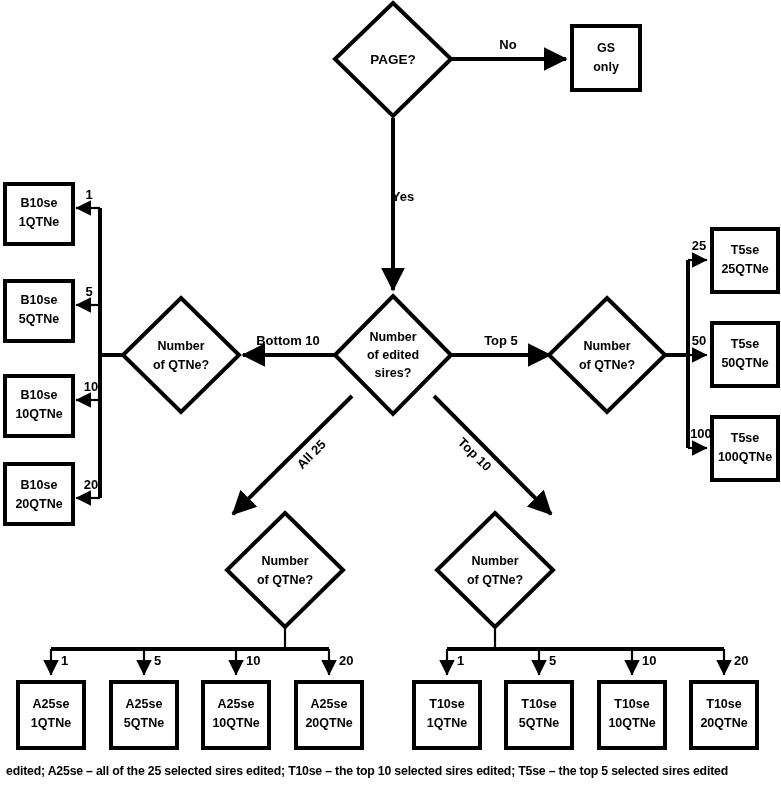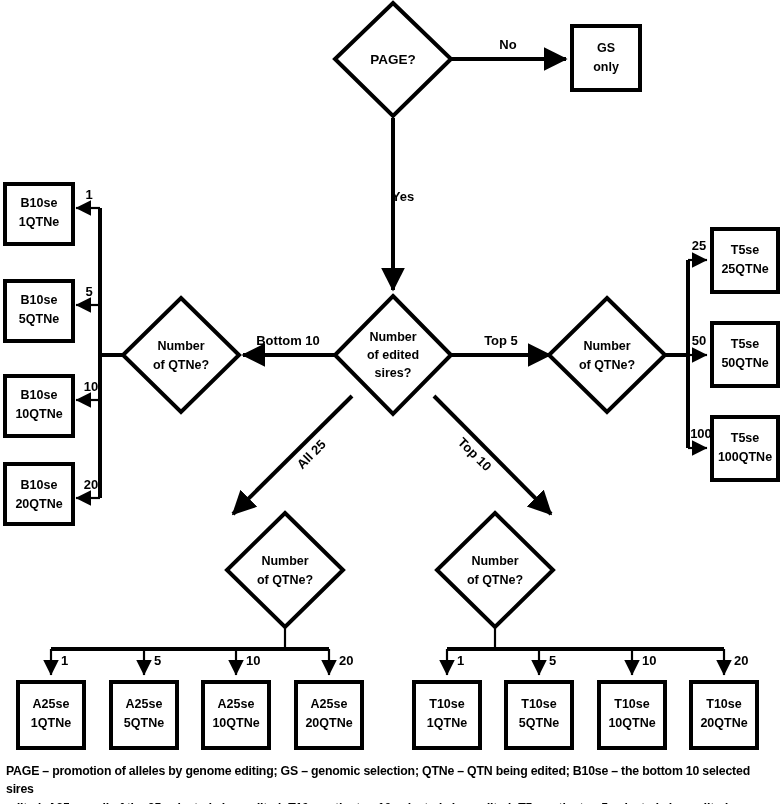--- a/index.html
+++ b/index.html
@@ -273,15 +273,14 @@
   <text class="edge-label" x="339" y="662" style="text-anchor:start">20</text>
 
   <text class="edge-label" x="457" y="662" style="text-anchor:start">1</text>
   <text class="edge-label" x="549" y="662" style="text-anchor:start">5</text>
   <text class="edge-label" x="642" y="662" style="text-anchor:start">10</text>
   <text class="edge-label" x="734" y="662" style="text-anchor:start">20</text>
 </svg>
 </div>
 
 <div class="caption">
-  <div>PAGE – promotion of alleles by genome editing; GS – genomic selection; QTNe – QTN being edited; B10se – the bottom 10 selected sires</div>
   <div>edited; A25se – all of the 25 selected sires edited; T10se – the top 10 selected sires edited; T5se – the top 5 selected sires edited</div>
 </div>
 
 </body></html>

